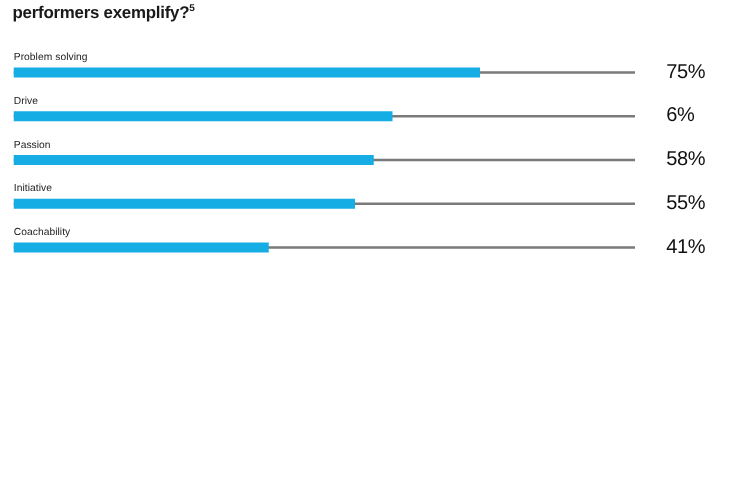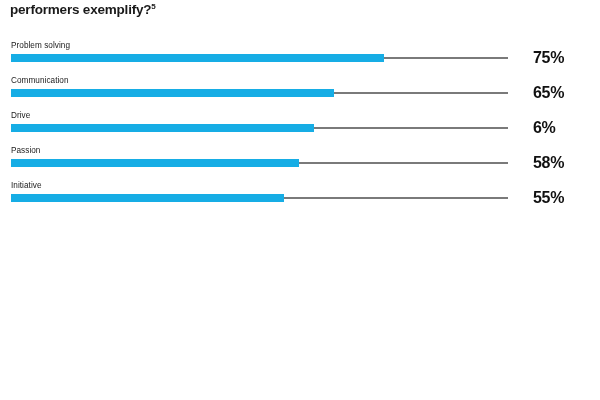--- a/index.html
+++ b/index.html
@@ -83,21 +83,21 @@
     top: 14px;
     height: 8px;
     background: #16ade5;
   }
 
   .value {
     position: absolute;
     left: 533px;
     top: 8px;
     font-size: 16px;
-    font-weight: bold;
+    font-weight: normal;
     color: #111111;
     letter-spacing: -0.3px;
     white-space: nowrap;
     line-height: 20px;
   }
 </style>
 </head>
 <body>
 
 <div id="page">
@@ -107,41 +107,41 @@
   </div>
 
   <div class="chart" id="chart-rows">
       <div class="row">
         <div class="row-label">Problem solving</div>
         <div class="track"></div>
         <div class="bar" style="width: 372.75px; background: rgb(22, 173, 229);"></div>
         <div class="value">75%</div>
       </div>
       <div class="row">
-        <div class="row-label">Communication</div>
-        <div class="track"></div>
-        <div class="bar" style="width: 323.05px; background: rgb(22, 173, 229);"></div>
-        <div class="value">65%</div>
-      </div>
-      <div class="row">
         <div class="row-label">Drive</div>
         <div class="track"></div>
         <div class="bar" style="width: 303.17px; background: rgb(22, 173, 229);"></div>
         <div class="value">6%</div>
       </div>
       <div class="row">
         <div class="row-label">Passion</div>
         <div class="track"></div>
         <div class="bar" style="width: 288.26px; background: rgb(22, 173, 229);"></div>
         <div class="value">58%</div>
       </div>
       <div class="row">
         <div class="row-label">Initiative</div>
         <div class="track"></div>
         <div class="bar" style="width: 273.35px; background: rgb(22, 173, 229);"></div>
         <div class="value">55%</div>
       </div>
       <div class="row">
+        <div class="row-label">Coachability</div>
+        <div class="track"></div>
+        <div class="bar" style="width: 203.77px; background: rgb(22, 173, 229);"></div>
+        <div class="value">41%</div>
+      </div>
+      <div class="row">
         <div class="row-label"></div>
       </div>
     </div>
 
 </div>
 
 </body></html>

